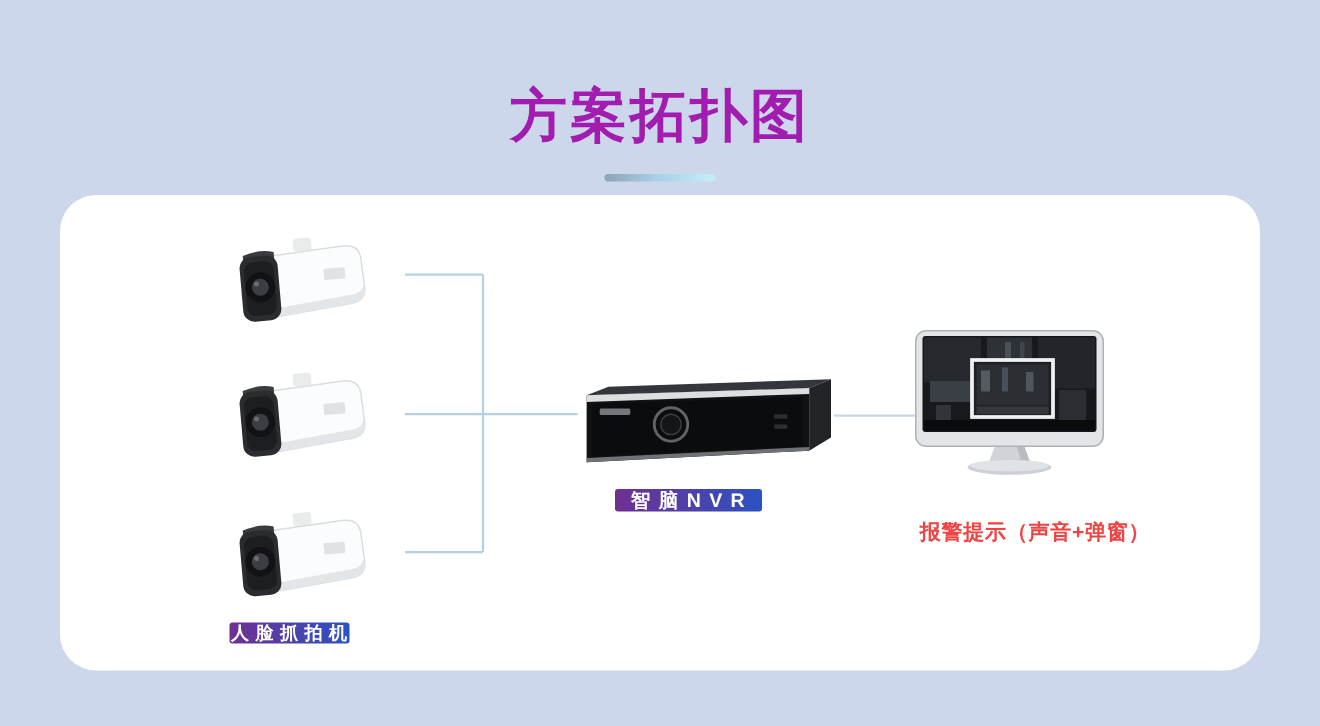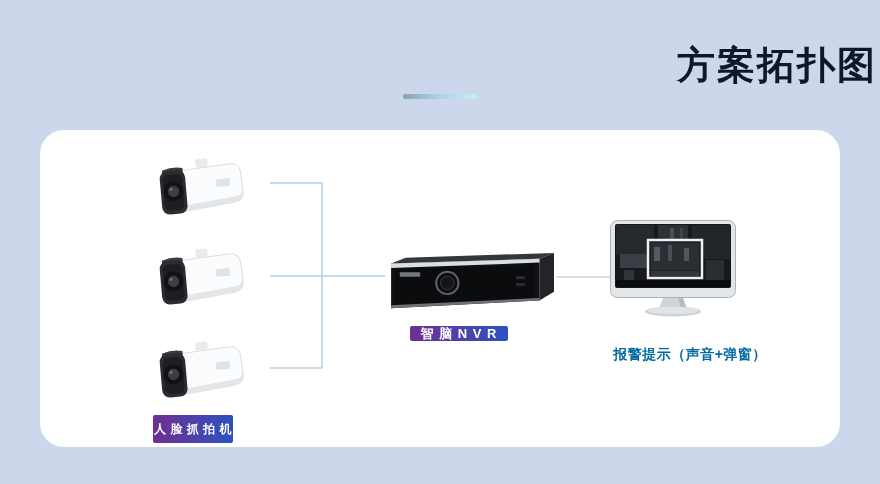--- a/index.html
+++ b/index.html
@@ -4,23 +4,23 @@
 <style>
   html,body{margin:0;padding:0;}
   body{
     width:880px;height:484px;overflow:hidden;
     background:#cdd7ec;
     font-family:"Liberation Sans","DejaVu Sans",sans-serif;
     position:relative;
   }
   .header{position:absolute;left:0;top:0;width:880px;text-align:center;}
   .page-title{
-    margin:3px;padding-top:42px;
-    font-size:38px;font-weight:bold;color:#0f172a;
-    letter-spacing:2px;line-height:1.1;text-align:right;
+    margin:16px;padding-top:42px;
+    font-size:38px;font-weight:bold;color:#a21caf;
+    letter-spacing:2px;line-height:1.1;
   }
   .title-underline{
     width:74px;height:5px;border-radius:2.5px;
     margin:7px auto 0 auto;
     background:linear-gradient(90deg,#8ba3b5 0%,#a9cfe2 45%,#c4edfb 100%);
   }
   .panel{
     position:absolute;left:40px;top:130px;
     width:800px;height:317px;
     background:#ffffff;border-radius:24px;
@@ -34,27 +34,27 @@
   .nvr{left:348px;top:120px;width:172px;height:64px;}
   .monitor{left:570px;top:90px;width:126px;height:98px;}
   .tag{
     position:absolute;
     color:#ffffff;font-weight:bold;
     background:linear-gradient(90deg,#702f92 0%,#4b43ab 55%,#2b52c2 100%);
     border-radius:2px;
     display:flex;align-items:center;justify-content:center;
     white-space:nowrap;
   }
-  .cam-tag{left:113px;top:285px;width:80px;height:28px;font-size:12px;letter-spacing:0.5px;}
+  .cam-tag{left:113px;top:285px;width:80px;height:14px;font-size:12px;letter-spacing:0.5px;}
   .nvr-tag{left:370px;top:196px;width:98px;height:15px;font-size:13px;letter-spacing:1px;}
   .client-tag{left:590px;top:196px;width:99px;height:18px;font-size:12.5px;letter-spacing:0.5px;}
   .caption{
     position:absolute;left:560px;top:216px;width:180px;
     text-align:center;
-    color:#0369a1;font-size:14px;font-weight:bold;letter-spacing:0.5px;
+    color:#ef4444;font-size:14px;font-weight:bold;letter-spacing:0.5px;
   }
   .defs-holder{position:absolute;width:0;height:0;overflow:hidden;}
 </style>
 </head>
 <body>
 
 <svg class="defs-holder" aria-hidden="true">
   <defs>
     <symbol id="sym-camera" viewBox="0 0 110 70">
       <g transform="rotate(-5 55 35)">

